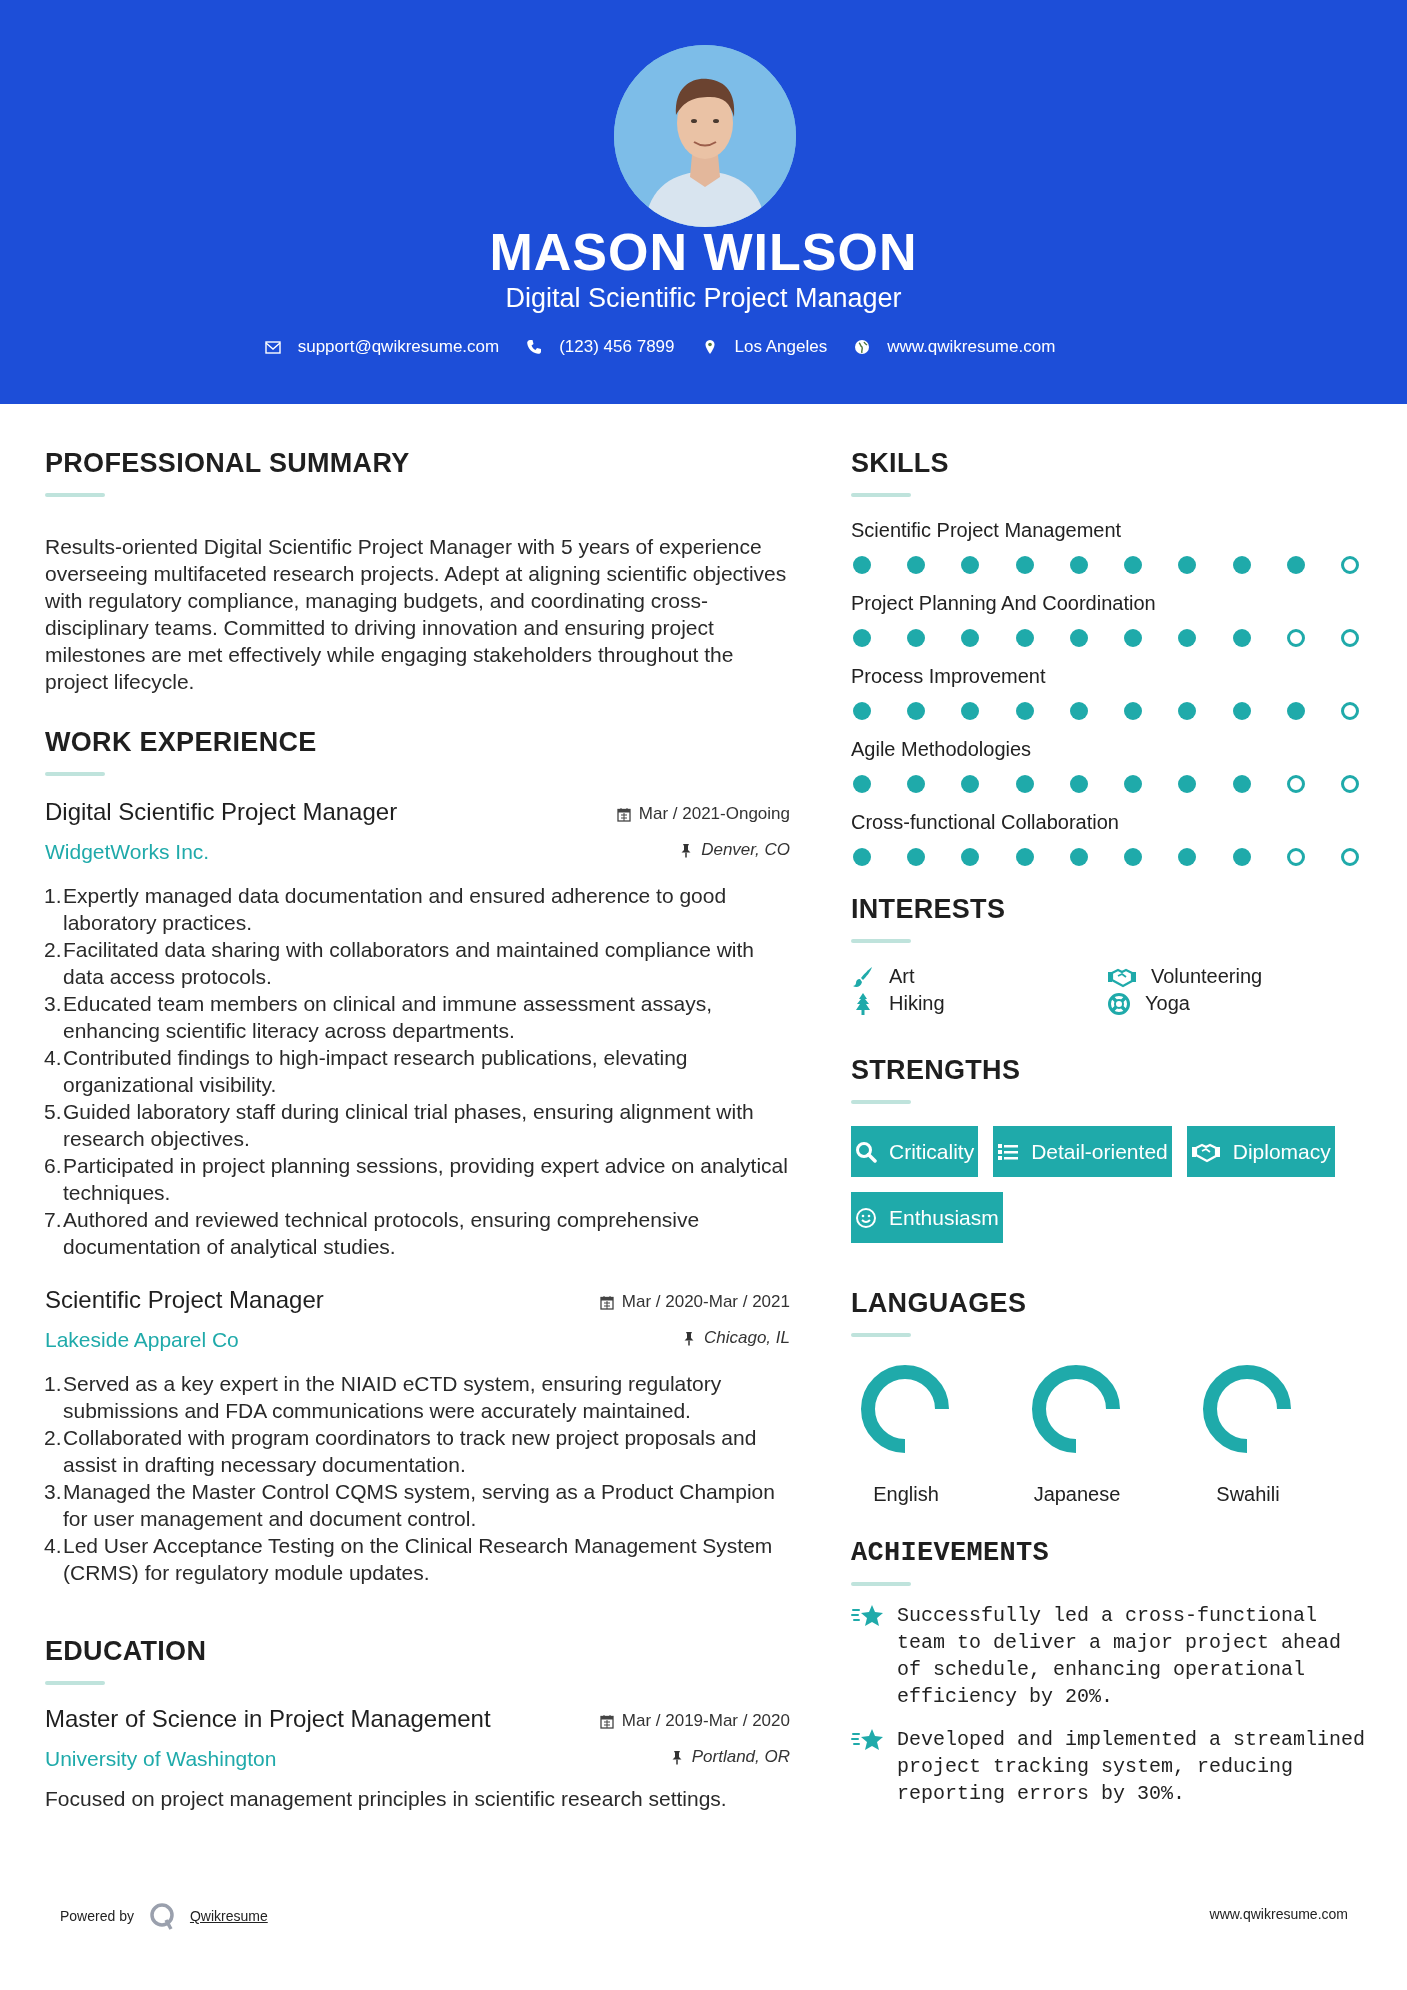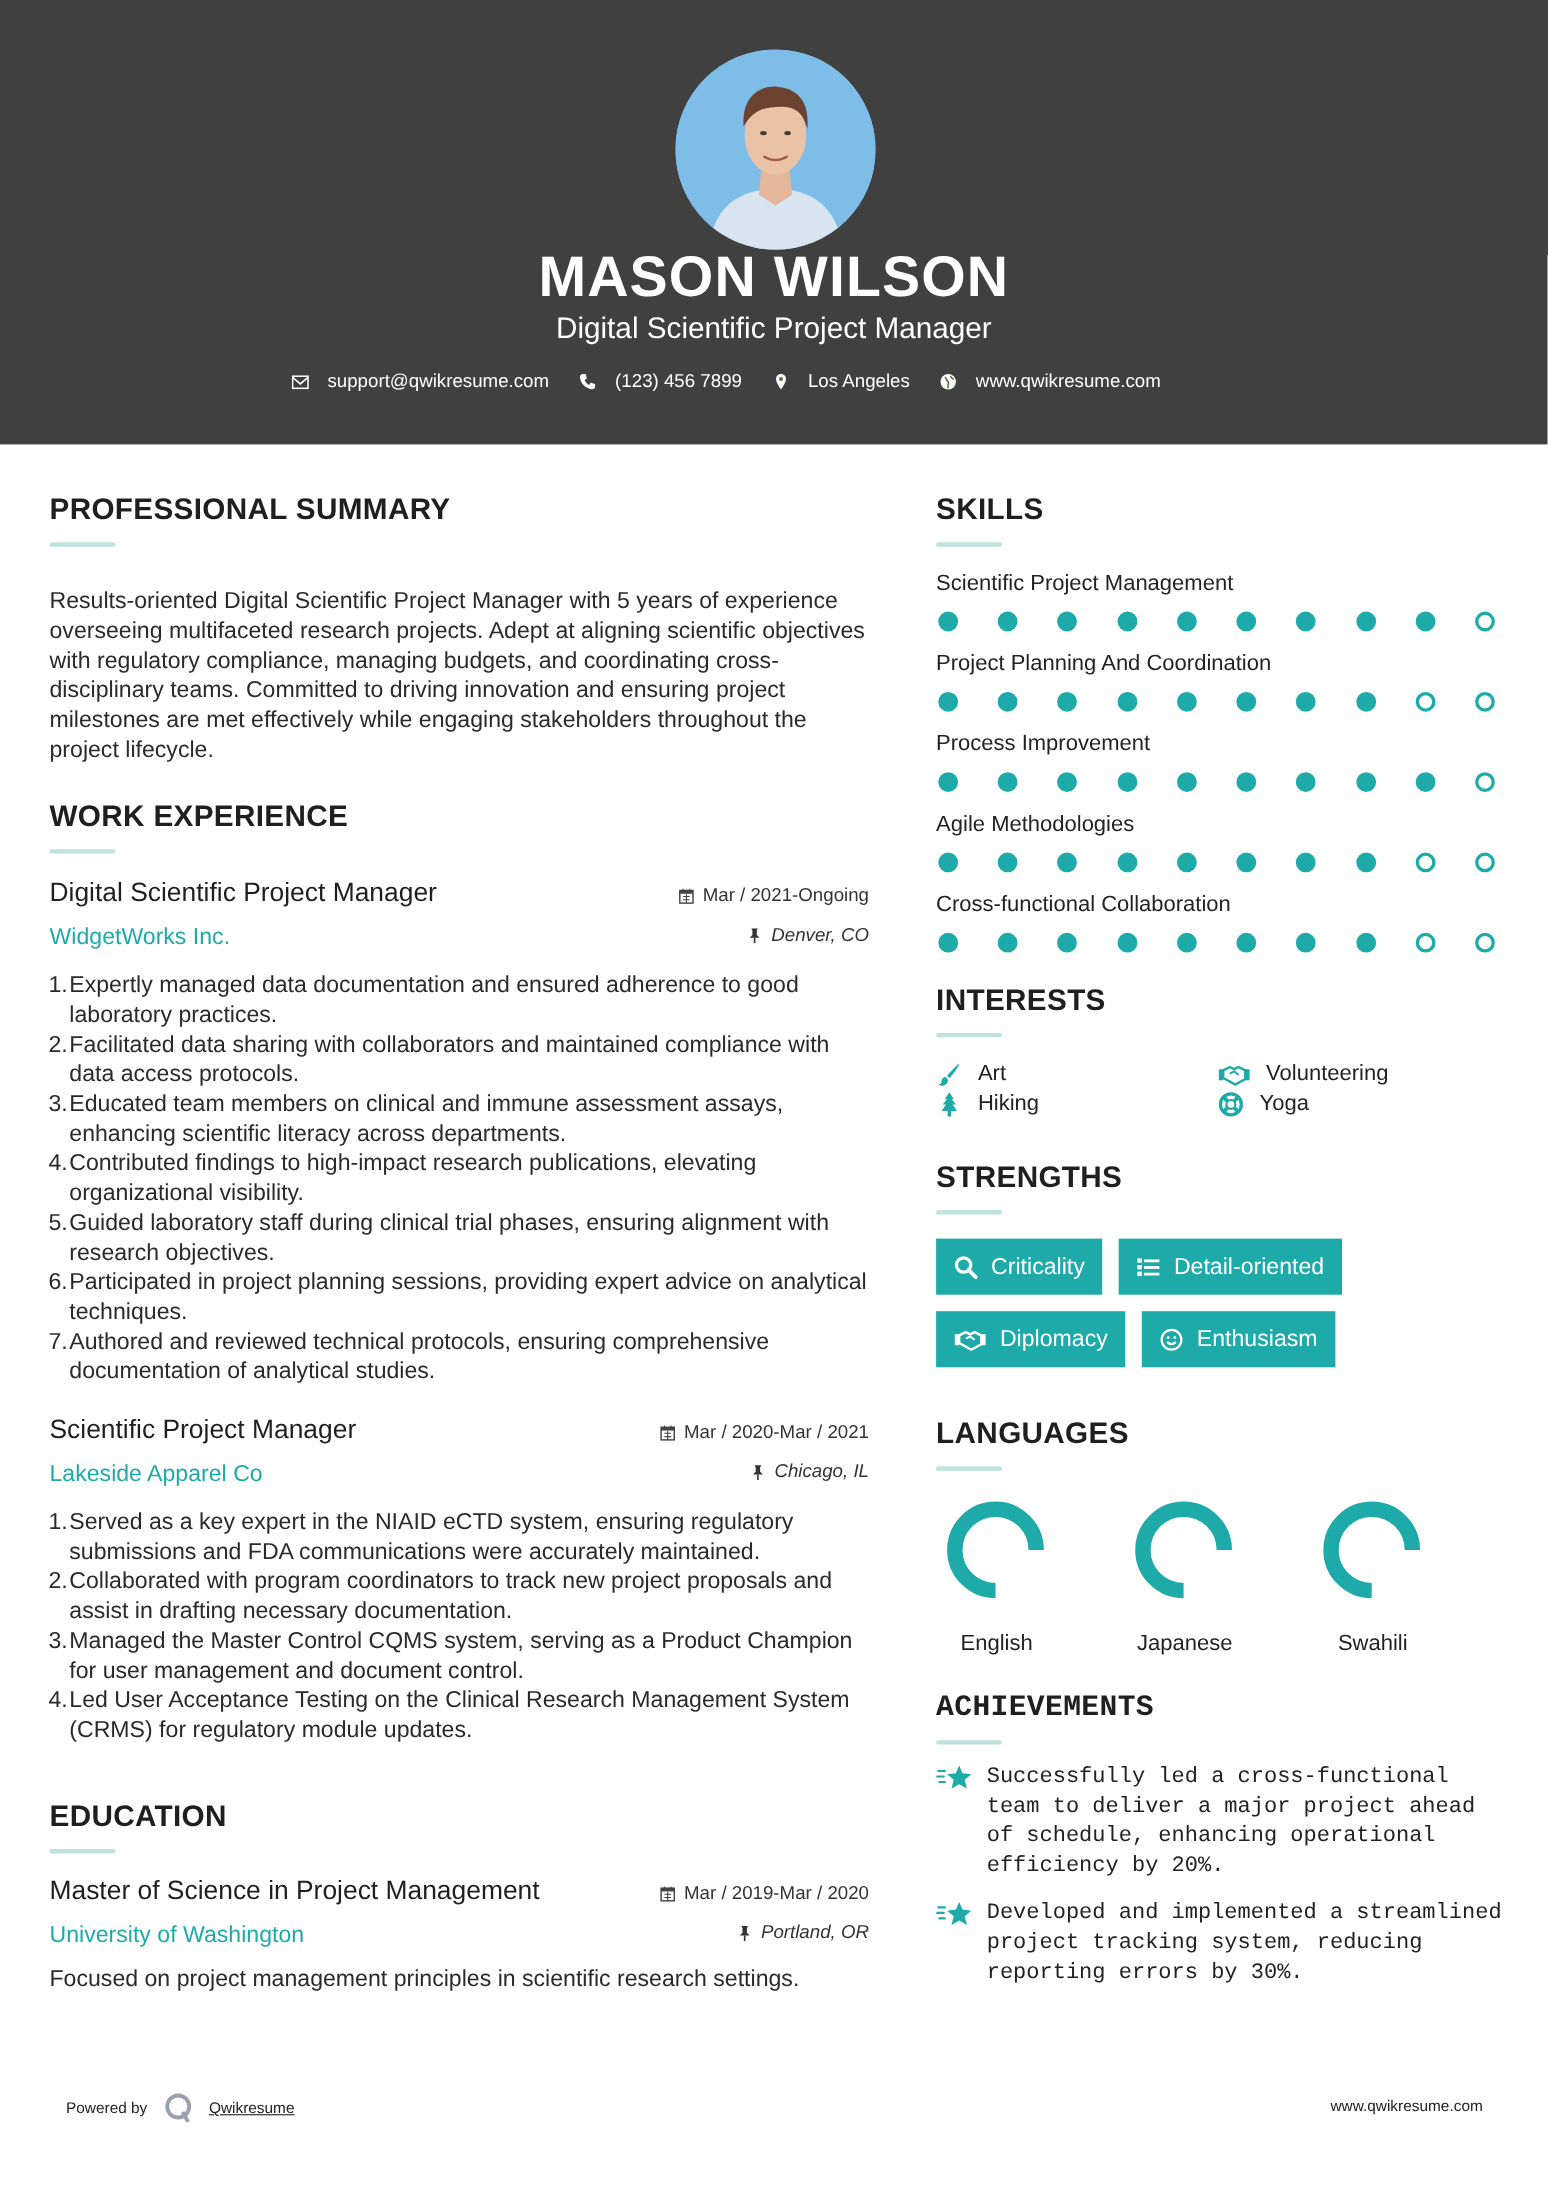--- a/index.html
+++ b/index.html
@@ -1,19 +1,19 @@
 <!DOCTYPE html>
 <html><head>
 <meta charset="utf-8">
 <style>
   * { box-sizing: border-box; margin: 0; padding: 0; }
   html, body { width: 1407px; height: 1990px; background: #ffffff; }
   body { font-family: "Liberation Sans", "DejaVu Sans", sans-serif; color: #222; position: relative; overflow: hidden; }
 
-  .header { position: absolute; left: 0; top: 0; width: 1407px; height: 404px; background: #404040; }
+  .header { position: absolute; left: 0; top: 0; width: 1407px; height: 404px; background: #1d4ed8; }
   .photo { position: absolute; left: 614px; top: 45px; width: 182px; height: 182px; border-radius: 50%; background: #7dbde8; overflow: hidden; }
   .photo svg { width: 100%; height: 100%; display: block; }
   .name { position: absolute; left: 0; top: 222px; width: 1407px; text-align: center; color: #fff; font-size: 52px; font-weight: bold; letter-spacing: 1px; }
   .role { position: absolute; left: 0; top: 283px; width: 1407px; text-align: center; color: #fff; font-size: 27px; }
   .contacts { position: absolute; left: 0; top: 337px; width: 1319px; display: flex; justify-content: center; align-items: center; color: #fff; font-size: 17px; gap: 0; }
   .contact { display: flex; align-items: center; margin: 0 13px; }
   .contact .ic { display: inline-flex; width: 18px; height: 18px; margin-right: 16px; align-items: center; justify-content: center; }
   .contact .ic svg { width: 16px; height: 16px; }
 
   .col-left { position: absolute; left: 45px; top: 448px; width: 745px; }
@@ -40,21 +40,21 @@
   .skill-name { font-size: 20px; color: #222; height: 27px; line-height: 27px; }
   .dots { display: flex; justify-content: space-between; width: 508px; margin-top: 12px; margin-bottom: 16px; padding-left: 2px; }
   .dot { width: 18px; height: 18px; border-radius: 50%; background: #1faaaa; }
   .dot.empty { background: #fff; border: 3px solid #1faaaa; }
 
   .interests { display: grid; grid-template-columns: 256px 256px; row-gap: 0; margin-top: 20px; }
   .interest { display: flex; align-items: center; font-size: 20px; color: #222; height: 27px; }
   .interest svg { width: 24px; height: 24px; margin-right: 14px; }
 
   .strengths { display: flex; flex-wrap: wrap; margin-top: 22px; width: 520px; }
-  .chip { display: flex; align-items: center; background: #1faaaa; color: #fff; font-size: 21px; height: 51px; padding: 0 16px; margin-right: 15px; margin-bottom: 15px; }
+  .chip { display: flex; align-items: center; background: #1faaaa; color: #fff; font-size: 21px; height: 51px; padding: 0 4px; margin-right: 15px; margin-bottom: 15px; }
   .chip svg { width: 22px; height: 22px; margin-right: 12px; }
 
   .langs { display: flex; margin-top: 26px; }
   .lang { width: 171px; text-align: left; }
   .lang svg { width: 92px; height: 92px; margin-left: 8px; display: block; }
   .lang-name { font-size: 20px; color: #222; margin-top: 28px; width: 110px; text-align: center; }
 
   .achv { display: flex; margin-top: 16px; }
   .achv svg { width: 34px; height: 30px; flex: none; margin-right: 12px; margin-top: 0; }
   .achv-text { font-size: 20px; line-height: 27px; color: #222; width: 470px; }

